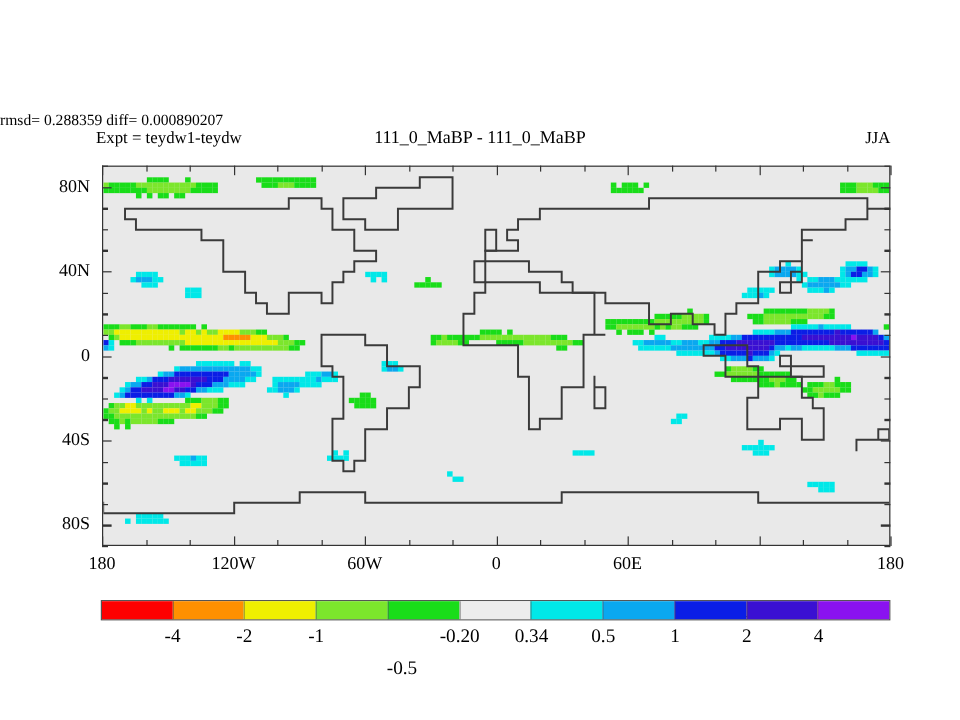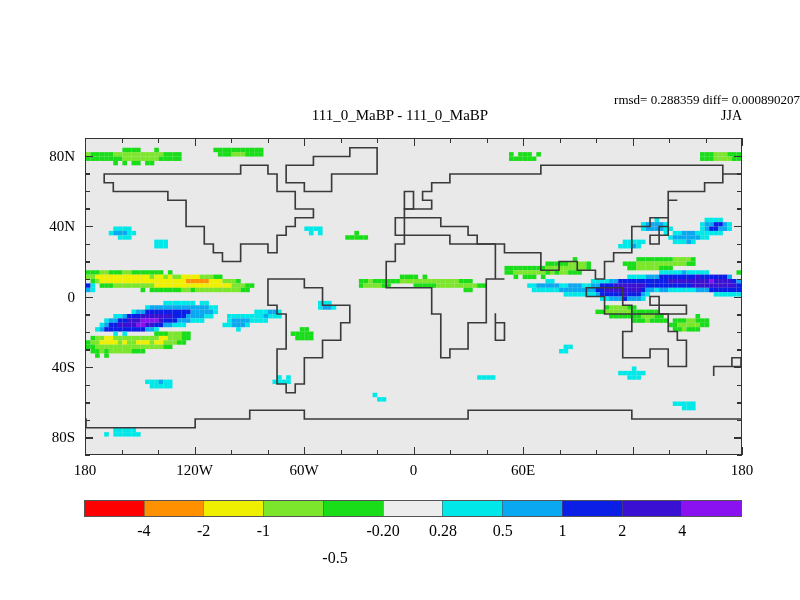--- a/index.html
+++ b/index.html
@@ -10,22 +10,22 @@
   }
   #root{position:absolute;inset:0;}
 
   
   .title{
     position:absolute;left:0;right:0;top:55px;
     text-align:center;font-size:25px;line-height:30px;
     letter-spacing:.2px;
   }
   .stats{
-    position:absolute;left:16px;right:0;top:92px;
-    text-align:right;font-size:13px;line-height:15px;
+    position:absolute;left:0;right:0;top:92px;
+    text-align:left;font-size:13px;line-height:15px;
   }
   .expt{
     position:absolute;left:80px;top:108px;
     font-size:14px;line-height:16px;white-space:nowrap;
   }
   .runs{
     position:absolute;left:0;right:0;top:106px;
     text-align:center;font-size:15px;line-height:18px;
   }
   .season{
@@ -71,20 +71,21 @@
     transform:translateX(-50%);white-space:nowrap;
   }
 </style>
 </head>
 <body>
 
 <div id="root">
 
   <div class="stats">rmsd= 0.288359 diff= 0.000890207</div>
   <div class="runs">111_0_MaBP - 111_0_MaBP</div>
+  <div class="expt">Expt = teydw1-teydw</div>
   <div class="season">JJA</div>
 
   <div id="mapwrap">
     <div id="mapframe">
       <svg id="fieldsvg" viewBox="0 0 360 180" preserveAspectRatio="none">
           <rect x="20.00" y="5.00" width="2.54" height="2.54" fill="#19dd19"></rect>
           <rect x="22.50" y="5.00" width="2.54" height="2.54" fill="#19dd19"></rect>
           <rect x="25.00" y="5.00" width="2.54" height="2.54" fill="#19dd19"></rect>
           <rect x="27.50" y="5.00" width="2.54" height="2.54" fill="#19dd19"></rect>
           <rect x="37.50" y="5.00" width="2.54" height="2.54" fill="#19dd19"></rect>
@@ -1276,20 +1277,20 @@
       <div class="seg" title="1 to 2" style="background: rgb(10, 30, 230);"></div>
       <div class="seg" title="2 to 4" style="background: rgb(58, 16, 210);"></div>
       <div class="seg" title="&gt; 4" style="background: rgb(138, 18, 240);"></div>
     </div>
   <div id="cblabels">
       <div class="cblab" style="left: 143.818px;">-4</div>
       <div class="cblab" style="left: 203.636px;">-2</div>
       <div class="cblab" style="left: 263.455px;">-1</div>
       <div class="cblab" style="left: 335px; margin-top: 27px;">-0.5</div>
       <div class="cblab" style="left: 383.091px;">-0.20</div>
-      <div class="cblab" style="left: 442.909px;">0.28</div>
+      <div class="cblab" style="left: 442.909px;">0.34</div>
       <div class="cblab" style="left: 502.727px;">0.5</div>
       <div class="cblab" style="left: 562.545px;">1</div>
       <div class="cblab" style="left: 622.364px;">2</div>
       <div class="cblab" style="left: 682.182px;">4</div>
     </div>
 
 </div>
 
 </body></html>

